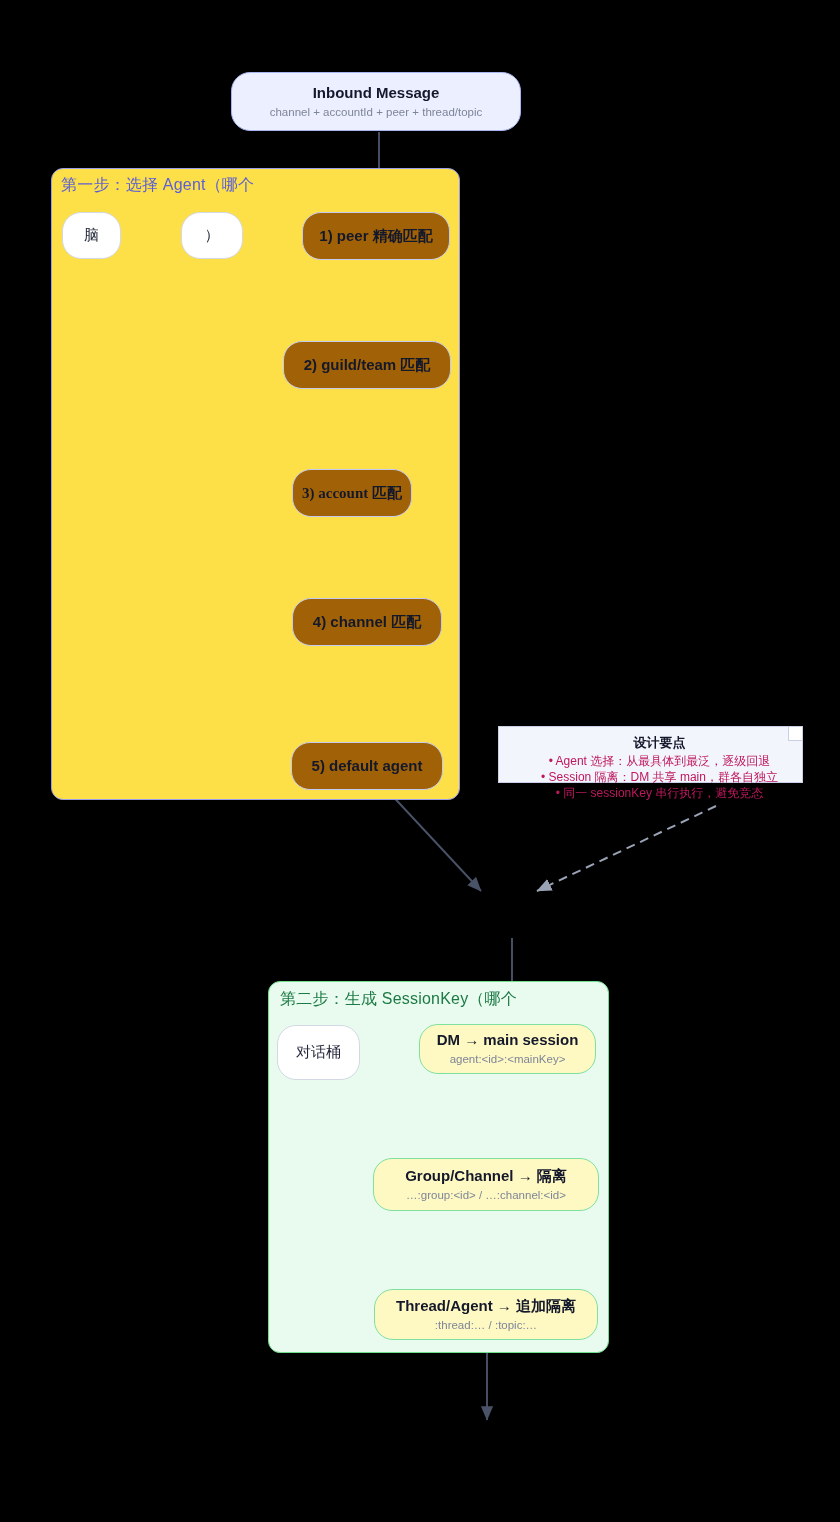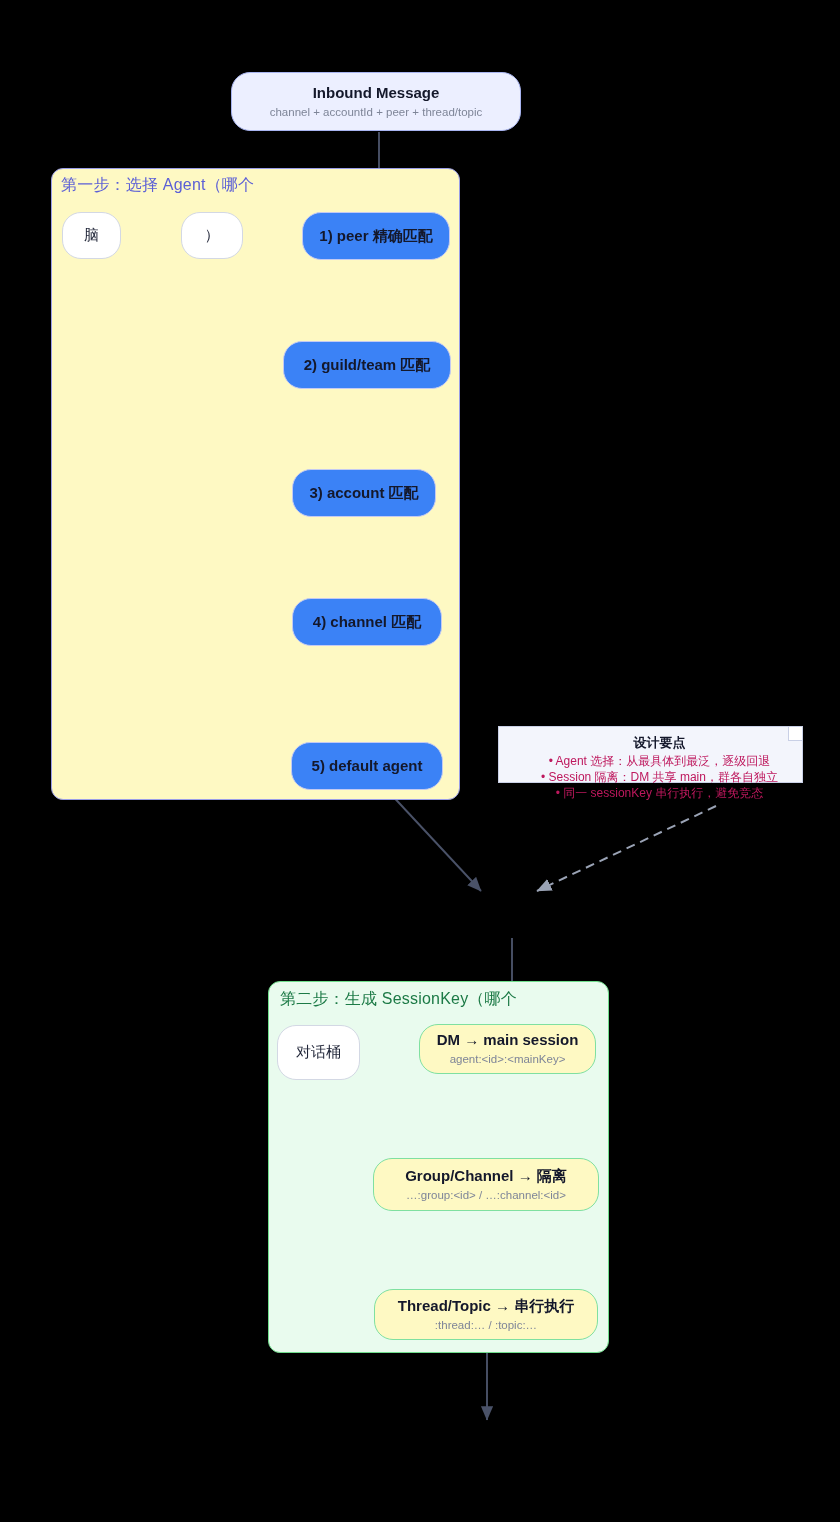--- a/index.html
+++ b/index.html
@@ -28,21 +28,21 @@
     border-radius: 12px;
     box-sizing: border-box;
   }
   .subgraph-title {
     position: absolute;
     font-size: 16px;
     white-space: nowrap;
     letter-spacing: .2px;
   }
   .sg-purple {
-    background: #fef9c3;
+    background: #fde047;
     border: 1.4px solid #9a9ee8;
   }
   .sg-purple .sg-label { color: #5b5fd6; }
   .sg-green {
     background: #e9fbee;
     border: 1.4px solid #6fdd8b;
     padding-left: 36px;
   }
   .sg-green .sg-label { color: #1c7a46; }
 
@@ -68,21 +68,21 @@
     font-size: 11.5px;
     color: #7e8598;
     margin-top: 2px;
     white-space: nowrap;
   }
   .n-blue {
     background: #ecefff;
     border: 1.5px solid #a8b4f0;
   }
   .n-white-purple {
-    background: #3b82f6;
+    background: #a16207;
     border: 1.4px solid #c3caf2;
   }
   .n-white-green {
     background: #fef9c3;
     border: 1.4px solid #7fe0a0;
     align-items: center;
   }
   .n-frag {
     background: #ffffff;
     border: 1.3px solid #d3d8e4;
@@ -178,21 +178,21 @@
   </div>
 
   <div class="node n-white-purple" style="left:302px; top:212px; width:148px; height:48px;">
     <div class="title">1) peer 精确匹配</div>
   </div>
 
   <div class="node n-white-purple" style="left:283px; top:341px; width:168px; height:48px;">
     <div class="title">2) guild/team 匹配</div>
   </div>
 
-  <div class="node n-white-purple" style="left:292px; top:469px; width:144px; height:48px;">
+  <div class="node n-white-purple" style="left:292px; top:469px; width:120px; height:48px;font-family:Liberation Serif, serif;">
     <div class="title">3) account 匹配</div>
   </div>
 
   <div class="node n-white-purple" style="left:292px; top:598px; width:150px; height:48px;">
     <div class="title">4) channel 匹配</div>
   </div>
 
   <div class="node n-white-purple" style="left:291px; top:742px; width:152px; height:48px;">
     <div class="title">5) default agent</div>
   </div>
@@ -214,18 +214,18 @@
     <div class="title">DM → main session</div>
     <div class="sub">agent:&lt;id&gt;:&lt;mainKey&gt;</div>
   </div>
 
   <div class="node n-white-green" style="left:373px; top:1158px; width:226px; height:53px;">
     <div class="title">Group/Channel → 隔离</div>
     <div class="sub">…:group:&lt;id&gt; / …:channel:&lt;id&gt;</div>
   </div>
 
   <div class="node n-white-green" style="left:374px; top:1289px; width:224px; height:51px;">
-    <div class="title">Thread/Topic → 串行执行</div>
+    <div class="title">Thread/Agent → 追加隔离</div>
     <div class="sub">:thread:… / :topic:…</div>
   </div>
 
 
 </div>
 
 </body></html>

